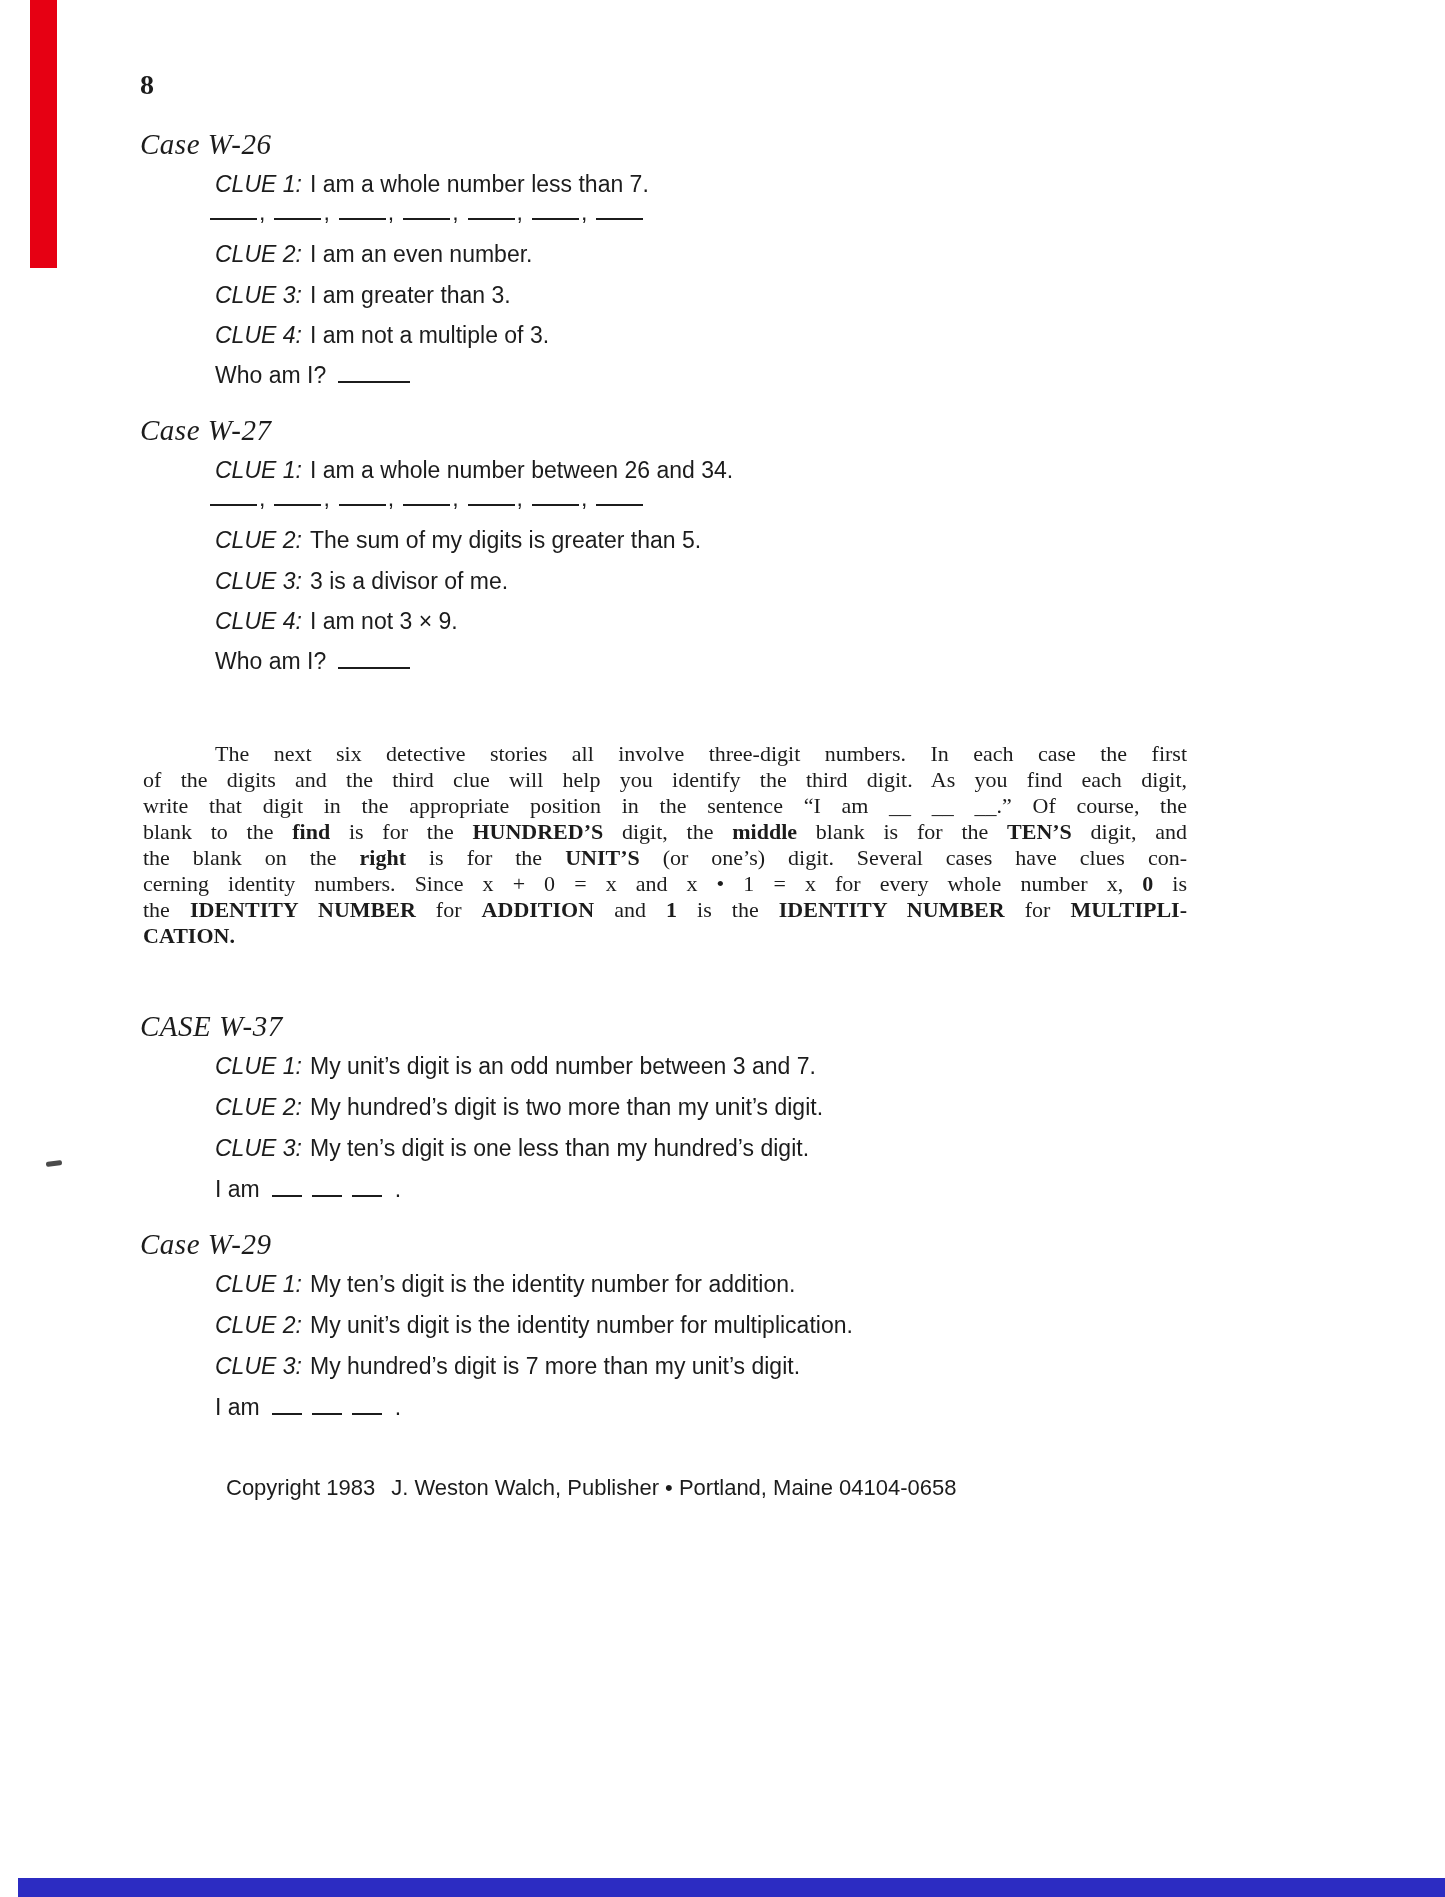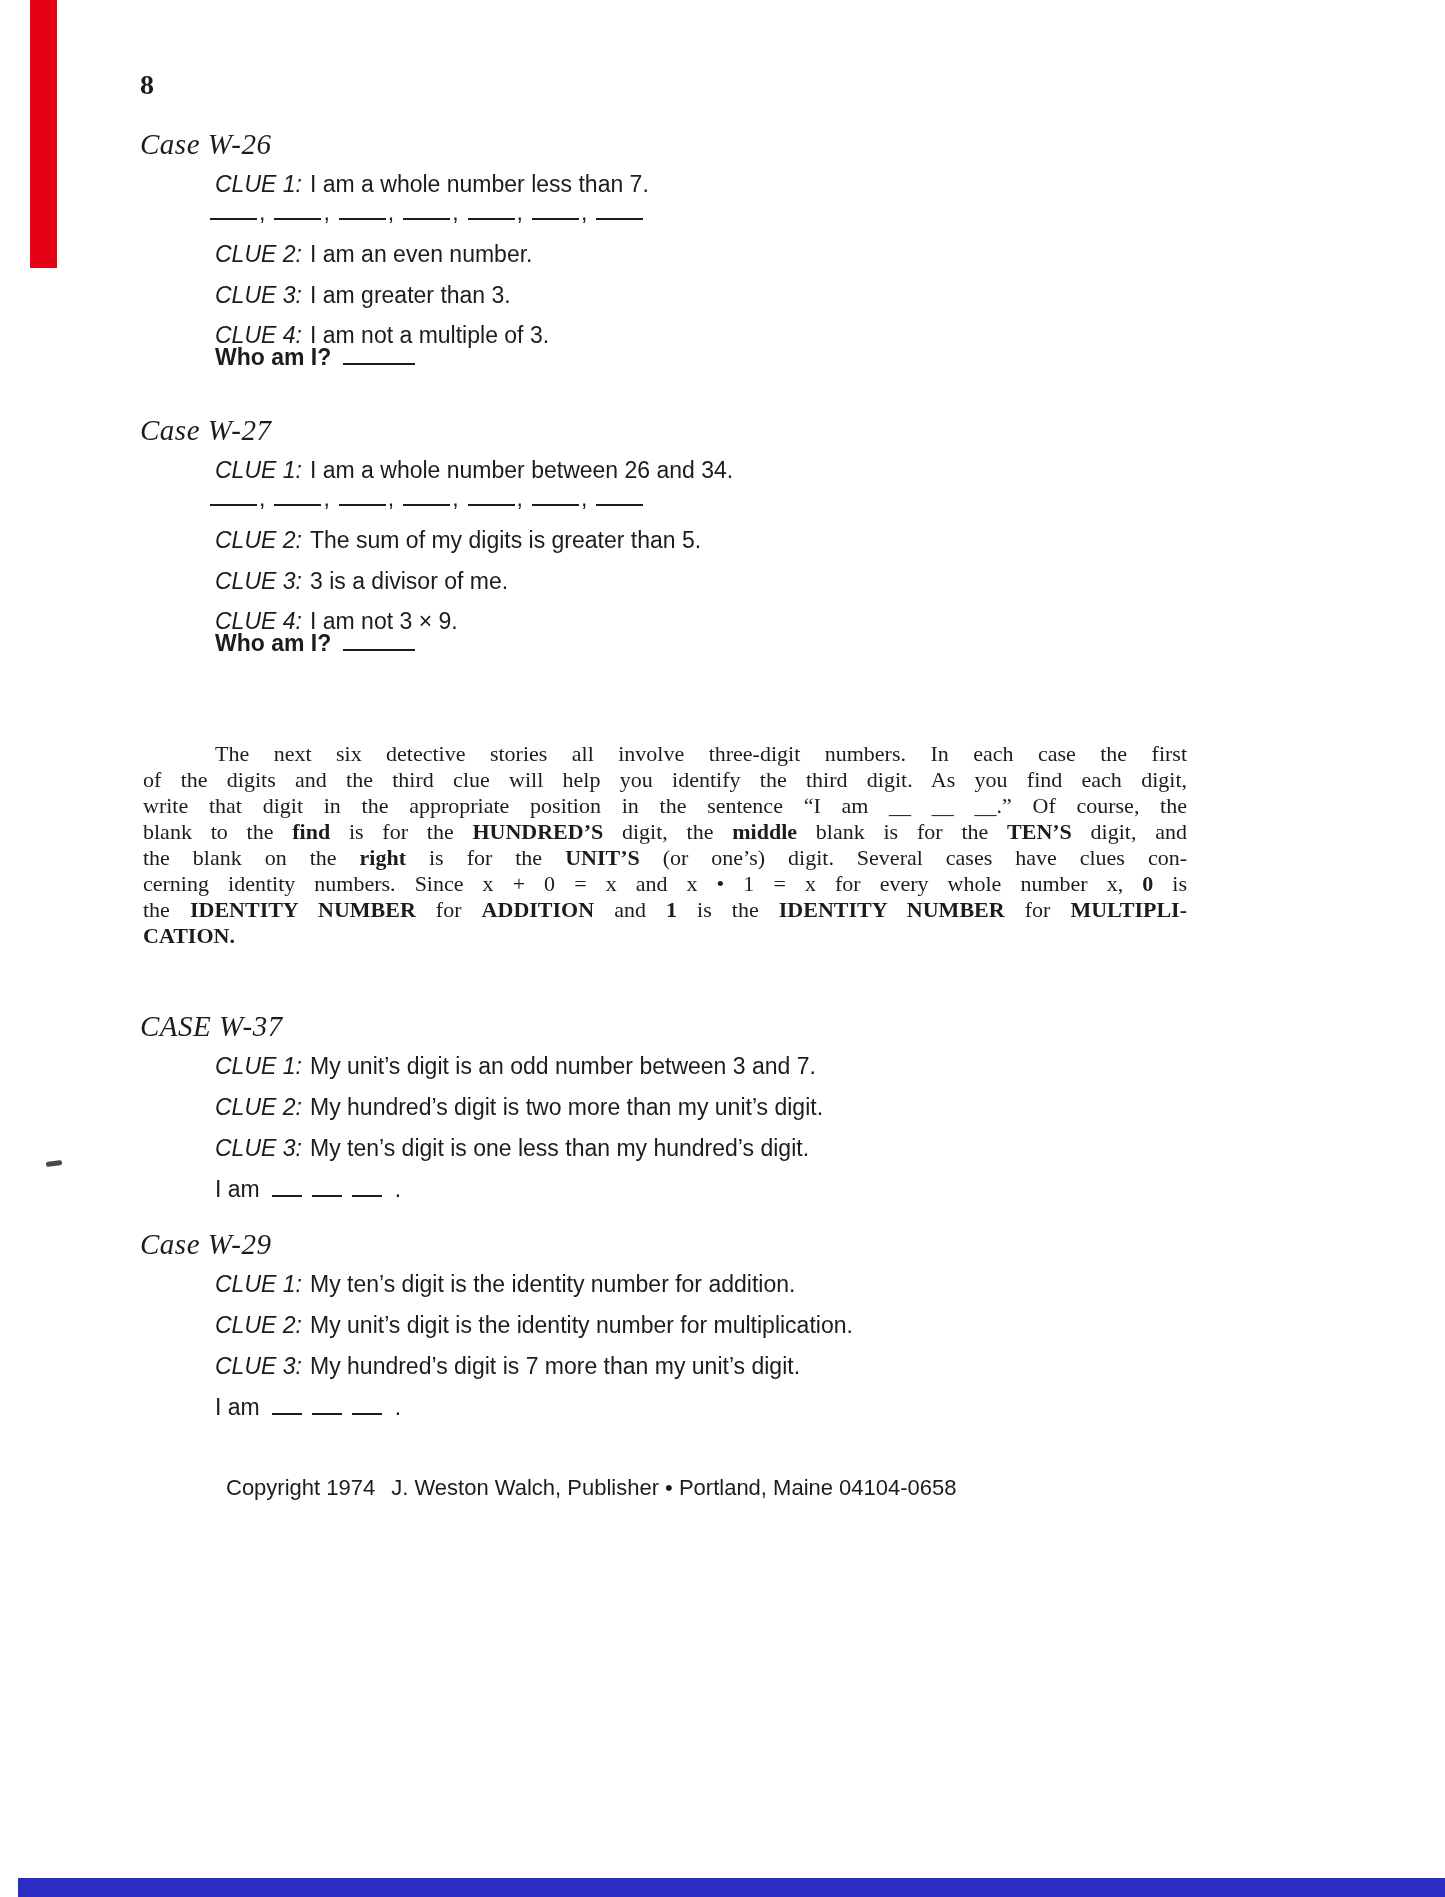--- a/index.html
+++ b/index.html
@@ -34,21 +34,21 @@
     position: absolute; left: 75px; white-space: nowrap;
     font-size: 23px; line-height: 25px;
   }
   .case .row.rb { left: 70px; }
   
   .case-a .r1   { top: 44px; }
   .case-a .rb   { top: 72px; }
   .case-a .r2   { top: 114px; }
   .case-a .r3   { top: 155px; }
   .case-a .r4   { top: 195px; }
-  .case-a .rans { top: 217px; font-weight: bold; }
+  .case-a .rans { top: 235px; }
   
   .case-b .s1   { top: 44px; }
   .case-b .s2   { top: 85px; }
   .case-b .s3   { top: 126px; }
   .case-b .sans { top: 167px; }
 
   .cl { display: inline-block; width: 95px; font-style: italic; }
   .ap { margin-right: 12px; }
   .as { margin-left: 3px; }
 
@@ -130,16 +130,16 @@
 
   <section class="case case-b" style="top:1228px">
     <h2 class="case-title">Case W-29</h2>
     <div class="row s1"><span class="cl">CLUE 1:</span><span class="ct">My ten’s digit is the identity number for addition.</span></div>
     <div class="row s2"><span class="cl">CLUE 2:</span><span class="ct">My unit’s digit is the identity number for multiplication.</span></div>
     <div class="row s3"><span class="cl">CLUE 3:</span><span class="ct">My hundred’s digit is 7 more than my unit’s digit.</span></div>
     <div class="row sans"><span class="ap">I am</span><span><span class="blank iam"></span><span class="blank iam"></span><span class="blank iam"></span></span><span class="as">.</span></div>
   </section>
 
   <div class="footer">
-    <span>Copyright 1974</span><span class="gap"></span><span>J. Weston Walch, Publisher • Portland, Maine 04104-0658</span>
+    <span>Copyright 1983</span><span class="gap"></span><span>J. Weston Walch, Publisher • Portland, Maine 04104-0658</span>
   </div>
 
 </div>
 
 </body></html>

